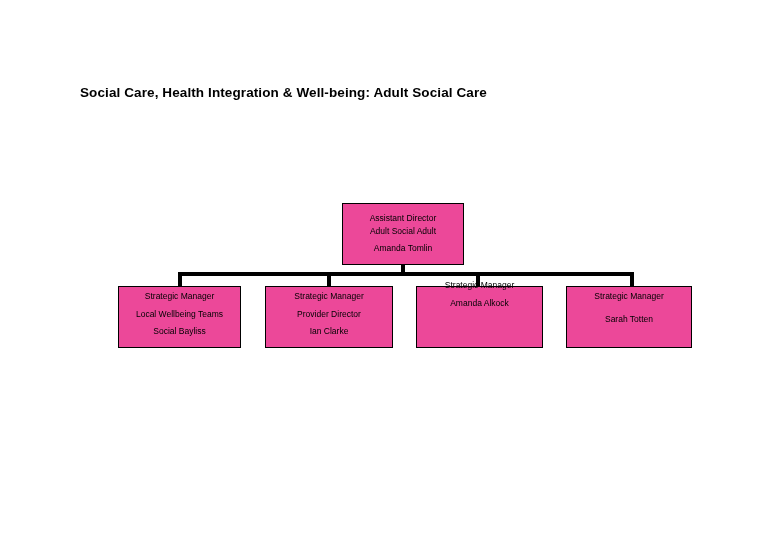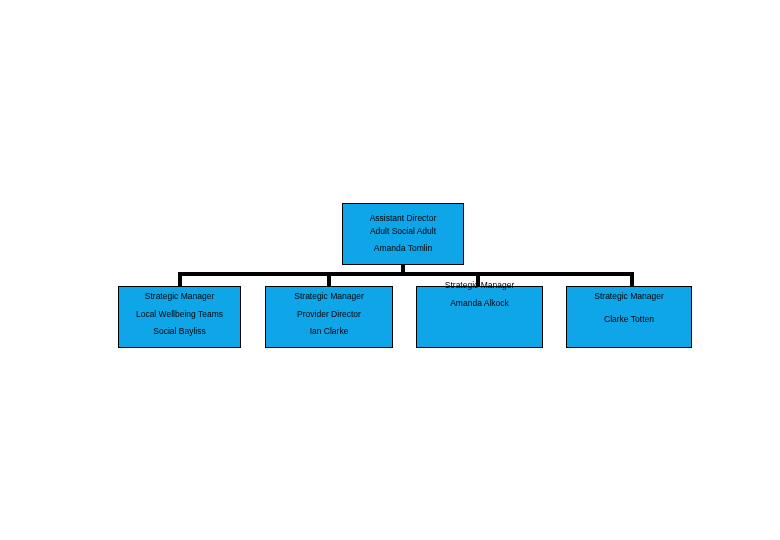--- a/index.html
+++ b/index.html
@@ -40,21 +40,21 @@
   
   .conn {
     position: absolute;
     background: #000000;
   }
 
   
   .node-box {
     position: absolute;
     border: 1.5px solid #000000;
-    background: #0ea5e9;
+    background: #ec4899;
     box-sizing: border-box;
   }
 
   .node-inner {
     position: absolute;
     left: 0;
     right: 0;
     text-align: center;
   }
 
@@ -71,20 +71,21 @@
     line-height: 12.5px;
     white-space: nowrap;
   }
   .gap-sm { height: 5px; }
 </style>
 </head>
 <body>
 
 <div id="chart-canvas">
 
+  <div class="chart-title">Social Care, Health Integration &amp; Well-being: Adult Social Care</div>
 
   <div class="conn" style="left:401px; top:265px; width:4px; height:10px;"></div>
 
   <div class="conn" style="left:178px; top:272px; width:456px; height:4px;"></div>
 
   <div class="conn" style="left:178px; top:272px; width:4px; height:15px;"></div>
 
   <div class="conn" style="left:327px; top:272px; width:4px; height:15px;"></div>
 
   <div class="conn" style="left:476px; top:272px; width:4px; height:15px;"></div>
@@ -126,17 +127,17 @@
       <div class="gap-sm"></div>
       <div class="node-person">Amanda Alkock</div>
     </div>
   </div>
 
   <div class="node-box" style="left:566px; top:286px; width:126px; height:62px;">
     <div class="node-inner" style="top:3px;">
       <div class="node-line">Strategic Manager</div>
       <div class="gap-sm"></div>
       <div class="gap-sm"></div>
-      <div class="node-person">Clarke Totten</div>
+      <div class="node-person">Sarah Totten</div>
     </div>
   </div>
 
 </div>
 
 </body></html>

